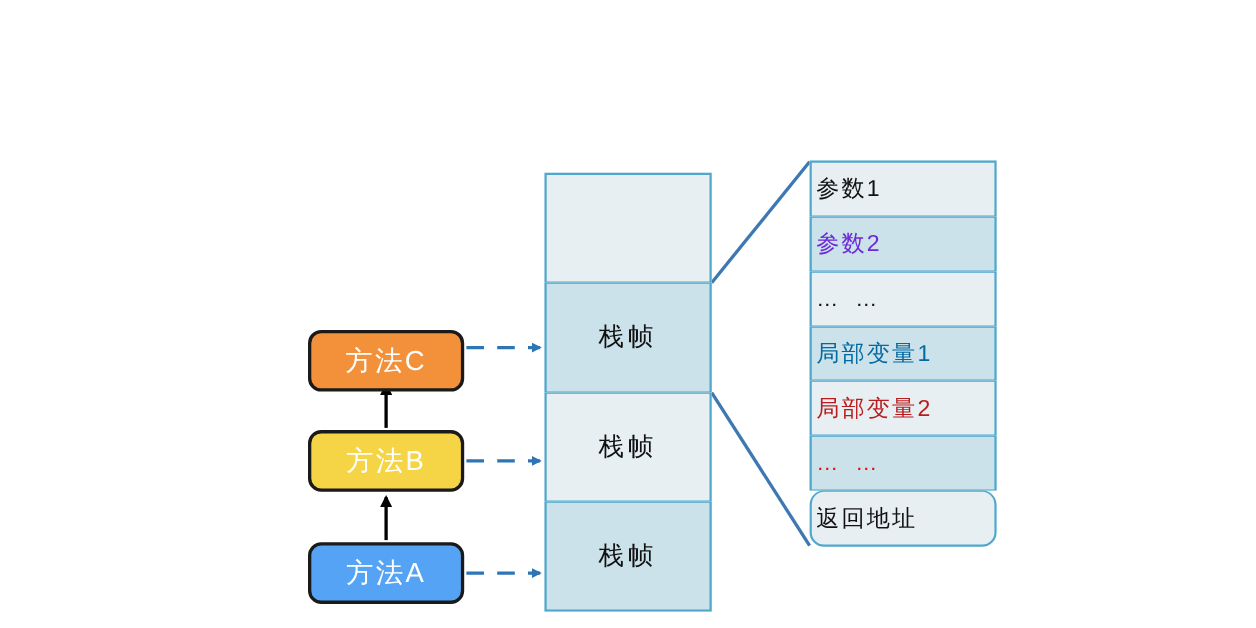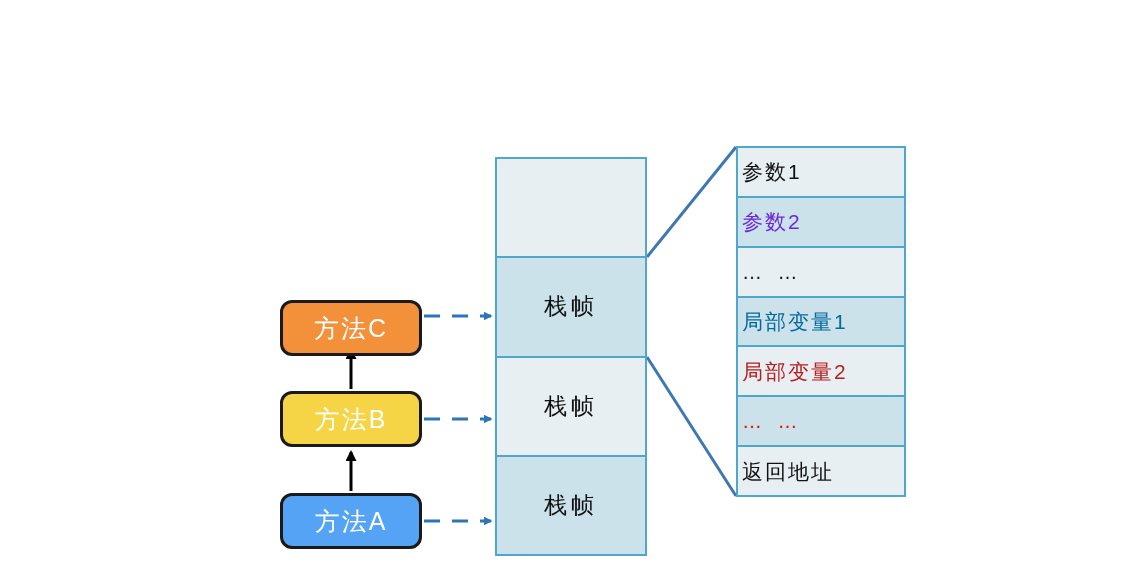--- a/index.html
+++ b/index.html
@@ -97,21 +97,21 @@
     flex: 1 1 0;
     border: 2px solid #4FA8CC;
     border-bottom-width: 1px;
     border-top-width: 1px;
     box-sizing: border-box;
     display: flex;
     align-items: center;
     padding-left: 4px;
   }
   .frame-row:first-child { border-top-width: 2px; }
-  .frame-row:last-child  { border-bottom-width: 2px; }
+  .frame-row:last-child  { border-bottom-width: 2px; border-radius: 13px; }
   .frame-label {
     font-size: 21px;
     letter-spacing: 2px;
     white-space: nowrap;
     line-height: 1;
   }
   .frame-label.dots {
     letter-spacing: 5px;
     font-size: 20px;
   }

